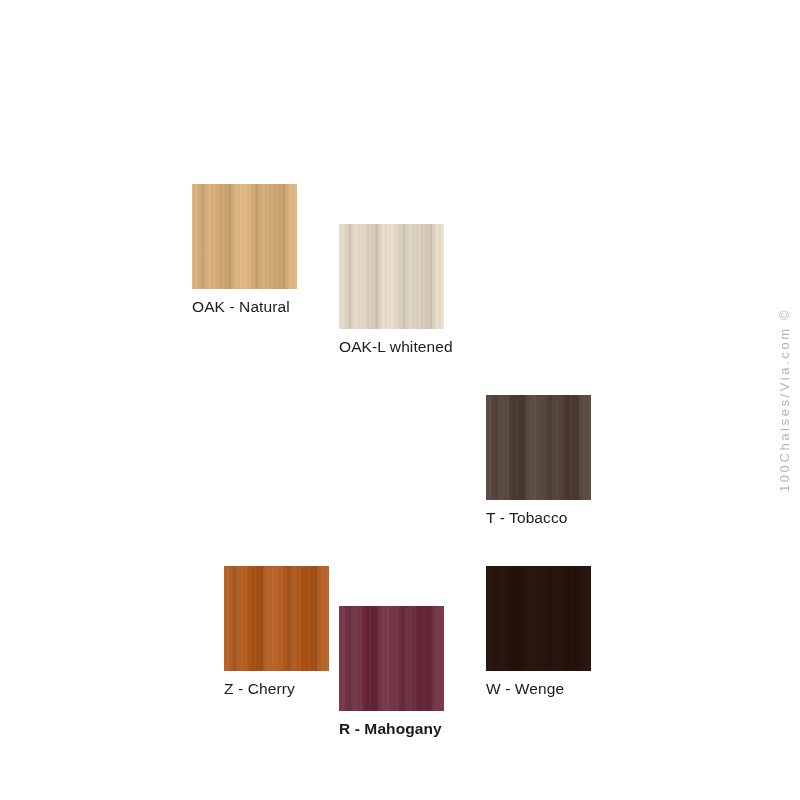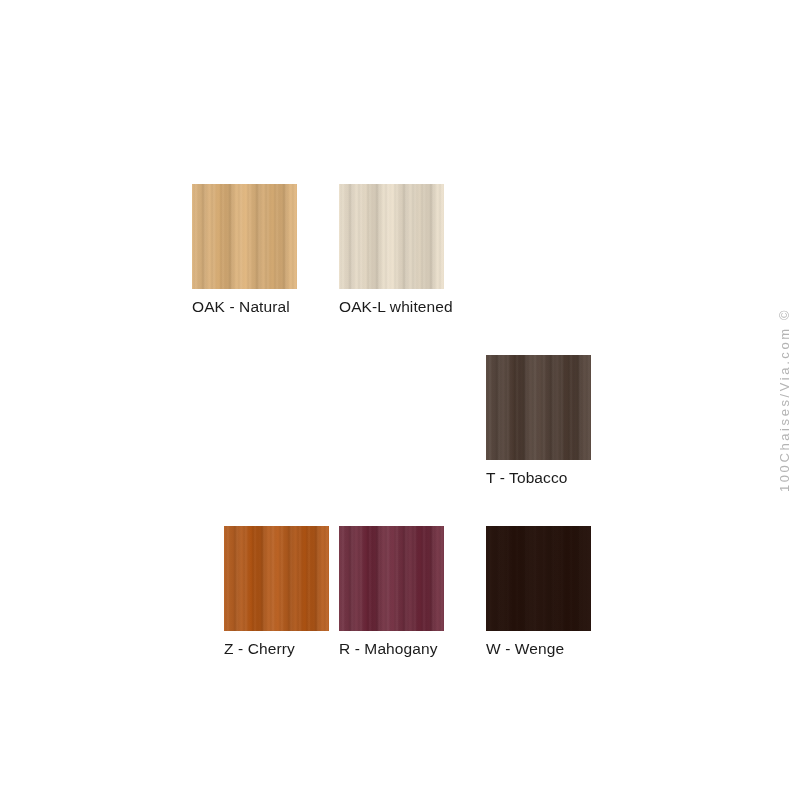--- a/index.html
+++ b/index.html
@@ -26,21 +26,21 @@
     display: grid;
     grid-template-columns: 105px 42px 105px 42px 105px;
     grid-auto-rows: auto;
     row-gap: 39px;
   }
   .swatch-cell {
     grid-column: span 1;
     width: 82px;
   }
   .swatch-cell.col1 { grid-column: 1; }
-  .swatch-cell.col2 { grid-column: 3; }
+  .swatch-cell.col2 { grid-column: 3; margin-top: 40px; }
   .swatch-cell.col3 { grid-column: 5; }
 
   .swatch-chip {
     width: 105px;
     height: 105px;
     position: relative;
     overflow: hidden;
     box-sizing: border-box;
   }
   
@@ -140,21 +140,21 @@
       <div class="swatch-label">T - Tobacco</div>
     </div>
     <div class="swatch-cell col1" style="grid-row: 3; padding-left: 32px;">
       <div class="swatch-chip" style="background: rgb(181, 85, 17);">
         <div class="grain-a"></div>
         <div class="grain-b"></div>
         <div class="grain-c"></div>
       </div>
       <div class="swatch-label">Z - Cherry</div>
     </div>
-    <div class="swatch-cell col2" style="grid-row: 3;">
+    <div class="swatch-cell col2" style="grid-row: 3; font-weight: bold;">
       <div class="swatch-chip" style="background: rgb(107, 36, 55);">
         <div class="grain-a"></div>
         <div class="grain-b"></div>
         <div class="grain-c"></div>
       </div>
       <div class="swatch-label">R - Mahogany</div>
     </div>
     <div class="swatch-cell col3" style="grid-row: 3;">
       <div class="swatch-chip flat" style="background: rgb(35, 16, 9);">
         <div class="grain-a"></div>

